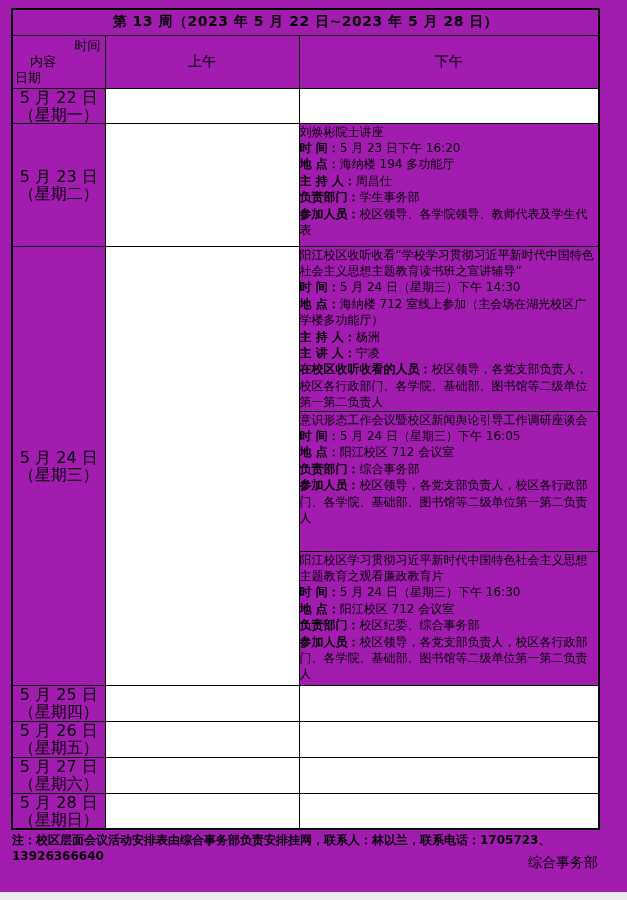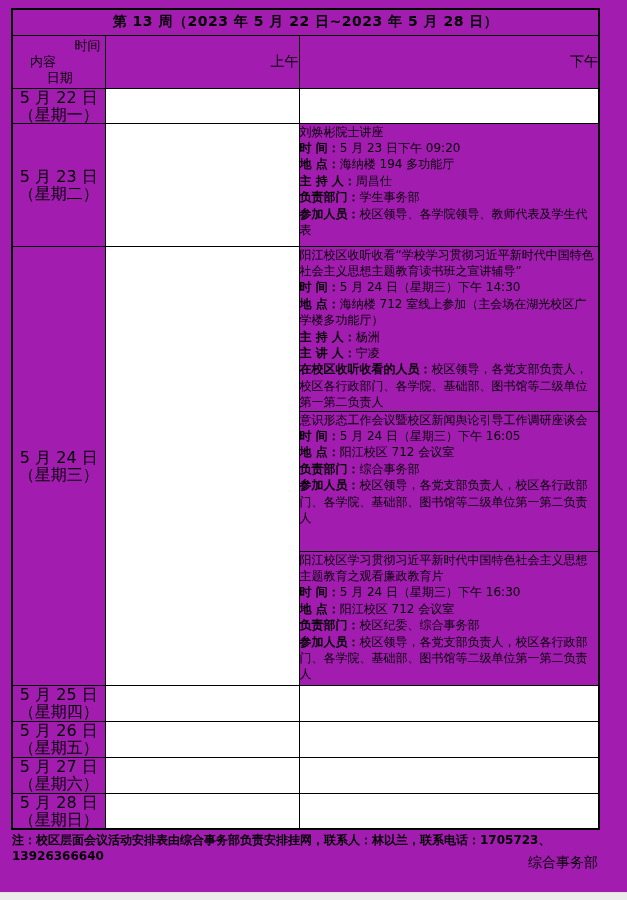--- a/index.html
+++ b/index.html
@@ -25,22 +25,22 @@
   .r-wed3{height:134px;}
   .r-thu,.r-fri,.r-sat,.r-sun{height:36px;}
 
   .title-cell{
     text-align:center;vertical-align:middle;
     font-weight:bold;font-size:14px;letter-spacing:.5px;
   }
   .corner{vertical-align:middle;font-size:13px;line-height:16px;padding:2px 3px;}
   .c-time{text-align:right;padding-right:4px;}
   .c-content{text-align:left;padding-left:17px;}
-  .c-date{text-align:center;padding-left:2px;}
-  .head-cell{text-align:right;vertical-align:middle;font-size:14px;}
+  .c-date{text-align:left;padding-left:2px;}
+  .head-cell{text-align:center;vertical-align:middle;font-size:14px;}
 
   .date-cell{
     text-align:center;vertical-align:middle;
     font-size:16px;line-height:17px;
   }
   .empty-cell{background:#ffffff;}
 
   .event-cell{
     vertical-align:top;text-align:left;
     font-size:12px;line-height:16.4px;
@@ -103,21 +103,21 @@
     </tr>
 
     <tr class="r-tue">
       <td class="date-cell">
         <div>5 月 23 日</div>
         <div>（星期二）</div>
       </td>
       <td class="empty-cell"></td>
       <td class="event-cell">
         <div class="ev-title">刘焕彬院士讲座</div>
-        <div><span class="lbl">时 间：</span><span>5 月 23 日下午 09:20</span></div>
+        <div><span class="lbl">时 间：</span><span>5 月 23 日下午 16:20</span></div>
         <div><span class="lbl">地 点：</span><span>海纳楼 194 多功能厅</span></div>
         <div><span class="lbl">主 持 人：</span><span>周昌仕</span></div>
         <div><span class="lbl">负责部门：</span><span>学生事务部</span></div>
         <div><span class="lbl">参加人员：</span><span>校区领导、各学院领导、教师代表及学生代表</span></div>
       </td>
     </tr>
 
     <tr class="r-wed1">
       <td class="date-cell" rowspan="3">
         <div>5 月 24 日</div>

